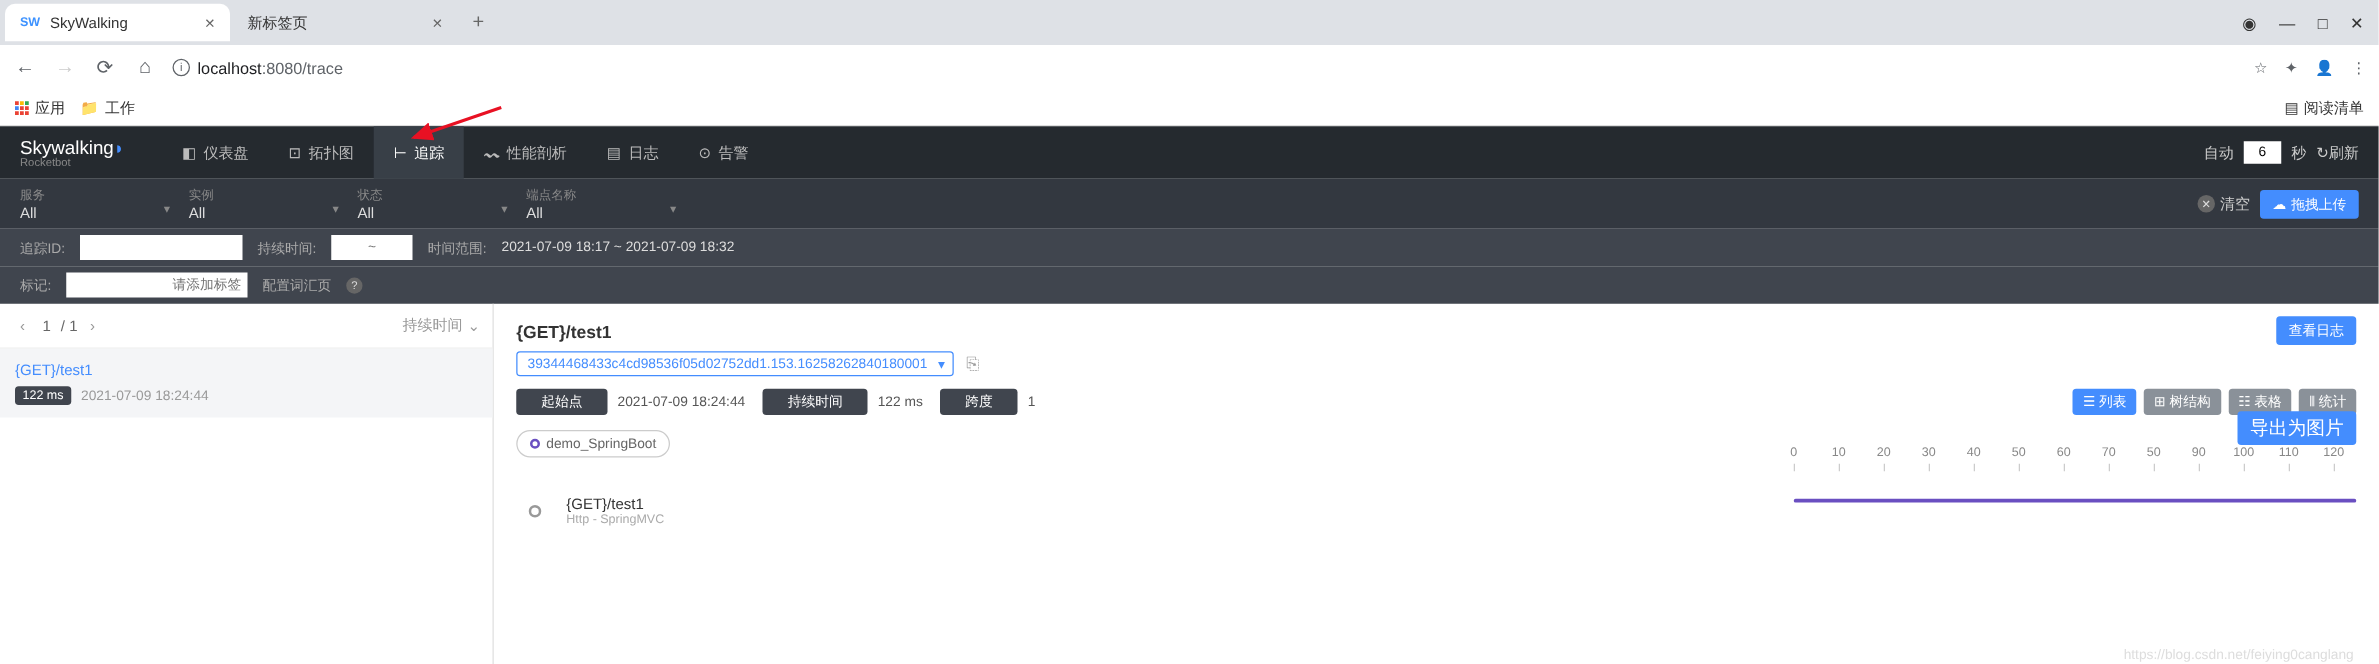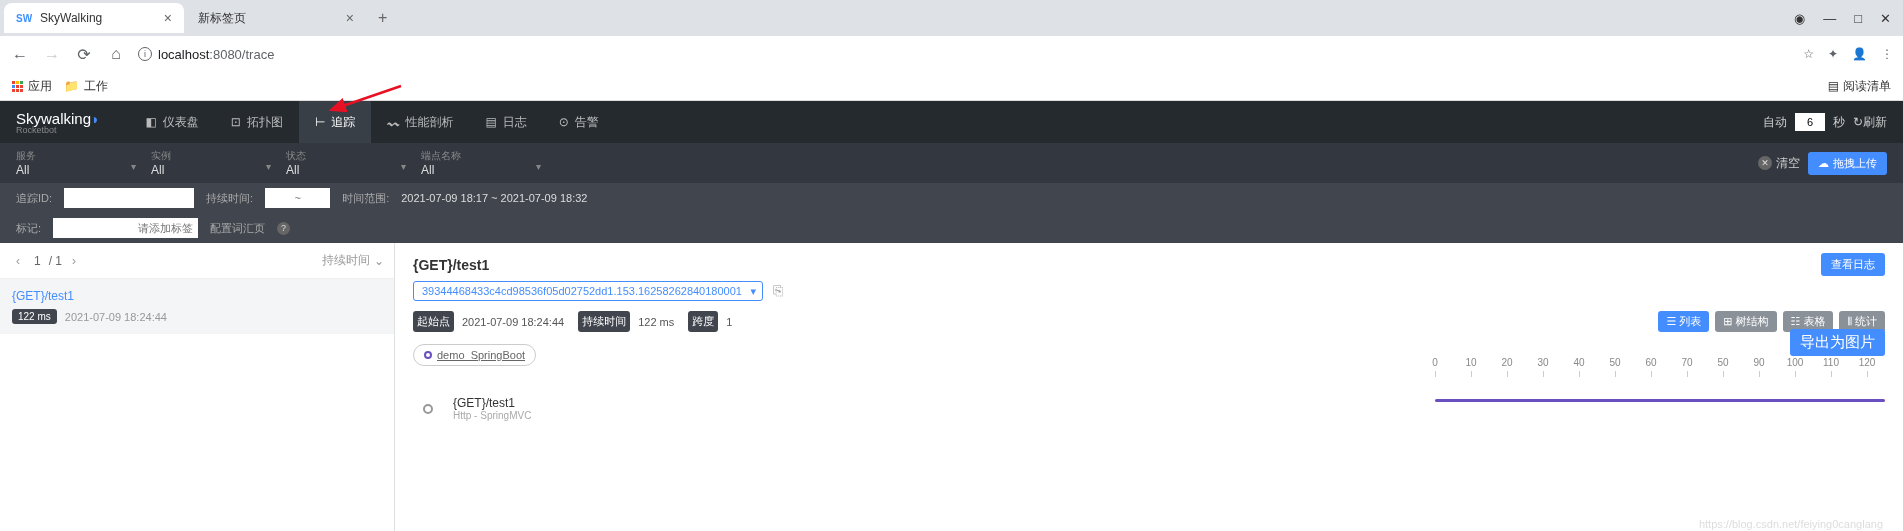--- a/index.html
+++ b/index.html
@@ -80,27 +80,27 @@
     .right-panel { flex: 1; padding: 10px 18px; position: relative; }
     .detail-header { display: flex; align-items: center; gap: 10px; }
     .detail-title { font-size: 14px; font-weight: bold; color: #333; }
     .view-log-btn { margin-left: auto; background: #448dfe; color: #fff; padding: 4px 10px; border-radius: 3px; font-size: 11px; cursor: pointer; }
     .trace-id-row { display: flex; align-items: center; gap: 10px; margin-top: 5px; text-align: right; }
     .trace-id-select { border: 1px solid #448dfe; color: #448dfe; background: #fff; padding: 3px 20px 3px 8px; border-radius: 3px; font-size: 11px; position: relative; cursor: pointer; }
     .trace-id-select::after { content: "▾"; position: absolute; right: 6px; color: #448dfe; }
     .copy-icon { color: #999; cursor: pointer; font-size: 13px; }
     
     .meta-row { display: flex; align-items: center; gap: 8px; margin-top: 10px; font-size: 11px; flex-wrap: wrap; }
-    .meta-badge { background: #40454e; color: #fff; padding: 3px 4px; border-radius: 3px; }
+    .meta-badge { background: #40454e; color: #fff; padding: 3px 20px; border-radius: 3px; }
     .meta-text { color: #555; margin-right: 6px; }
     .view-btns { margin-left: auto; display: flex; gap: 6px; }
     .view-btn { background: #448dfe; color: #fff; padding: 3px 8px; border-radius: 3px; font-size: 11px; cursor: pointer; display: flex; align-items: center; gap: 3px; }
     .view-btn.grey { background: #8a9199; }
     
-    .service-chip { display: inline-flex; align-items: center; gap: 5px; border: 1px solid #ccc; padding: 4px 10px; border-radius: 12px; font-size: 11px; color: #666; margin-top: 12px; text-decoration: underline; }
+    .service-chip { display: inline-flex; align-items: center; gap: 5px; border: 1px solid #ccc; padding: 4px 10px; border-radius: 12px; font-size: 11px; color: #666; margin-top: 12px; }
     .service-dot { width: 8px; height: 8px; border: 2px solid #6a4fc1; border-radius: 50%; }
     .export-btn { position: absolute; right: 18px; top: 86px; background: #448dfe; color: #fff; padding: 4px 10px; border-radius: 3px; font-size: 15px; cursor: pointer; text-align: center; }
     
     .timeline { margin-top: 18px; }
     .timeline-axis { position: absolute; right: 18px; display: flex; font-size: 10px; color: #888; }
     .tick { width: 36px; text-align: center; position: relative; }
     .tick::after { content: ""; position: absolute; left: 50%; top: 14px; width: 1px; height: 6px; background: #ccc; }
     .span-row { display: flex; align-items: center; margin-top: 30px; gap: 10px; }
     .span-tree { width: 30px; display: flex; justify-content: center; }
     .span-dot { width: 10px; height: 10px; border: 2px solid #999; border-radius: 50%; background: #fff; }

